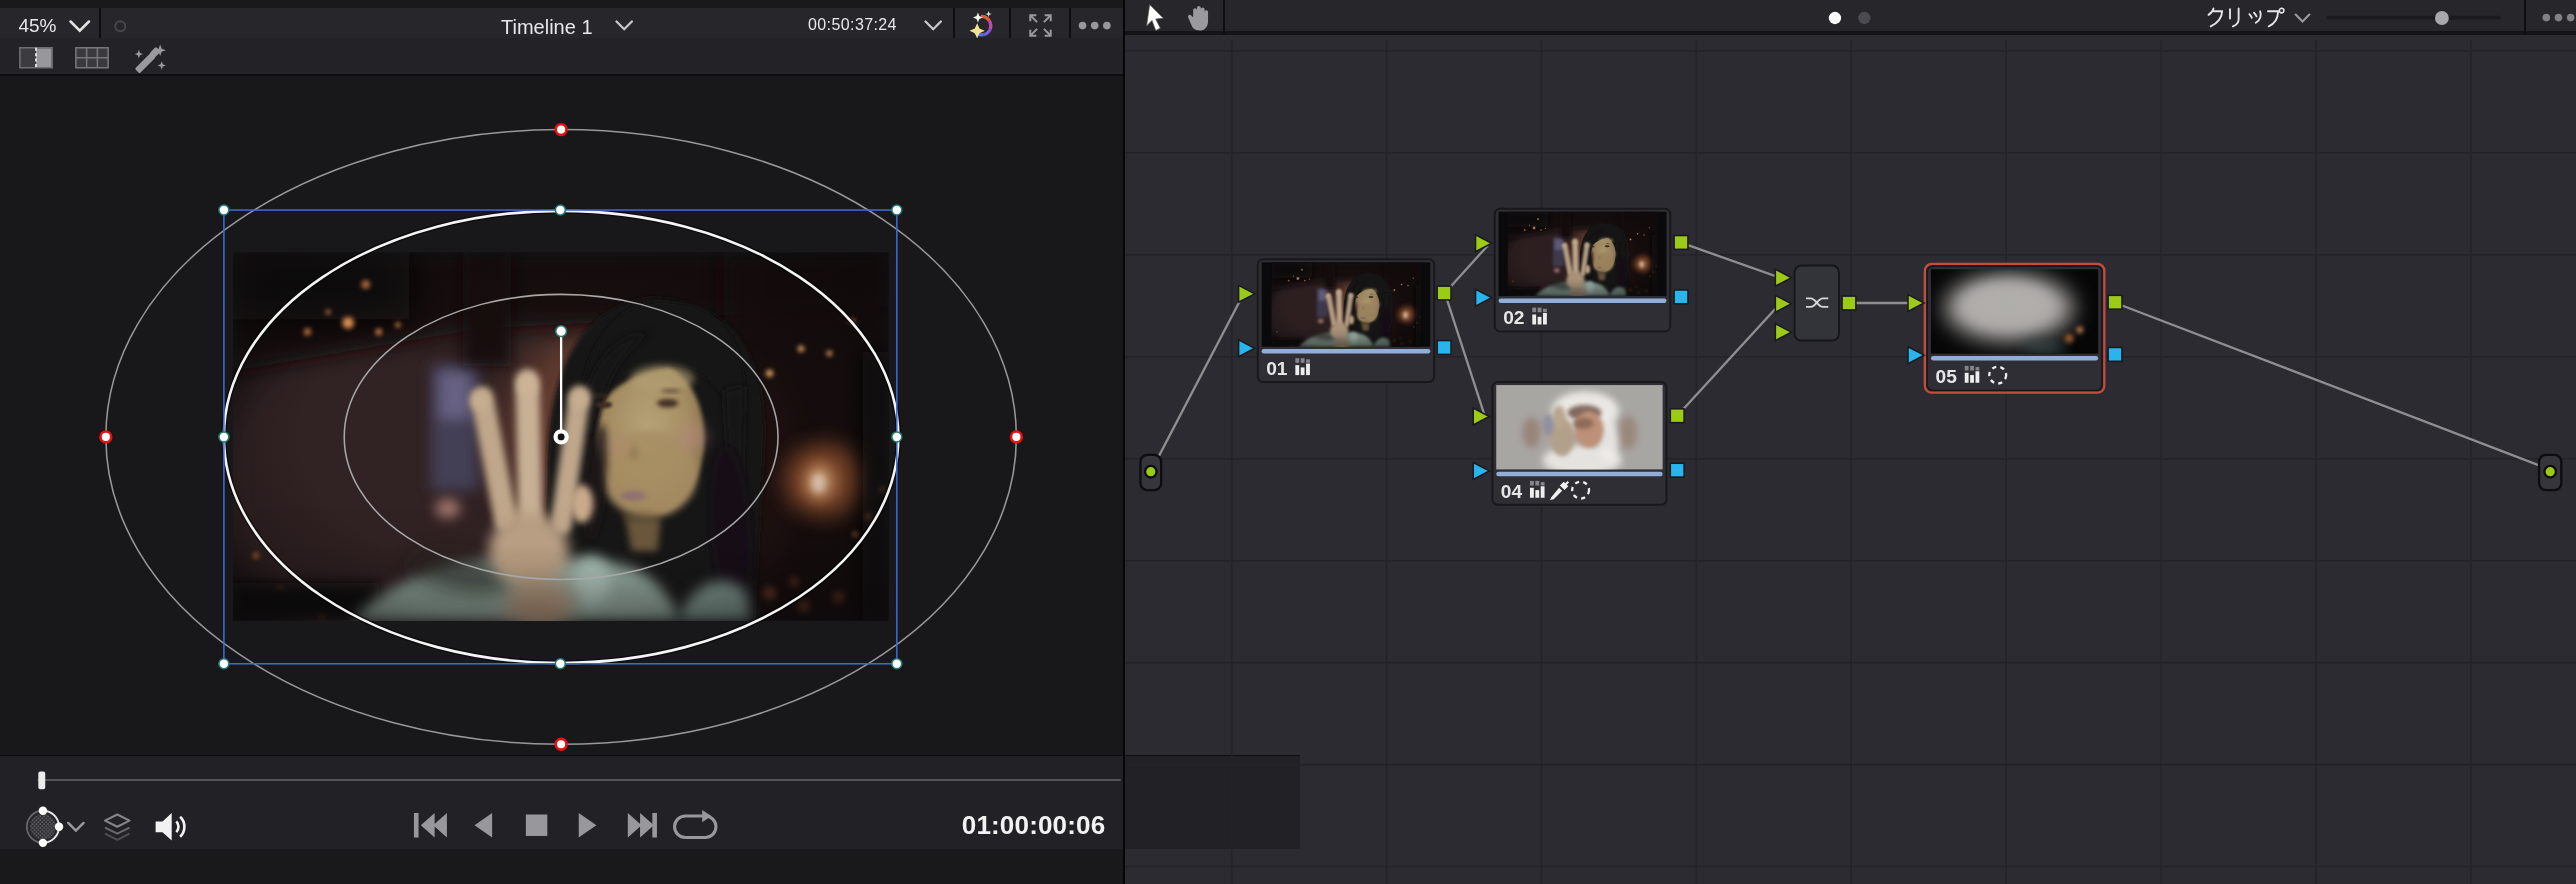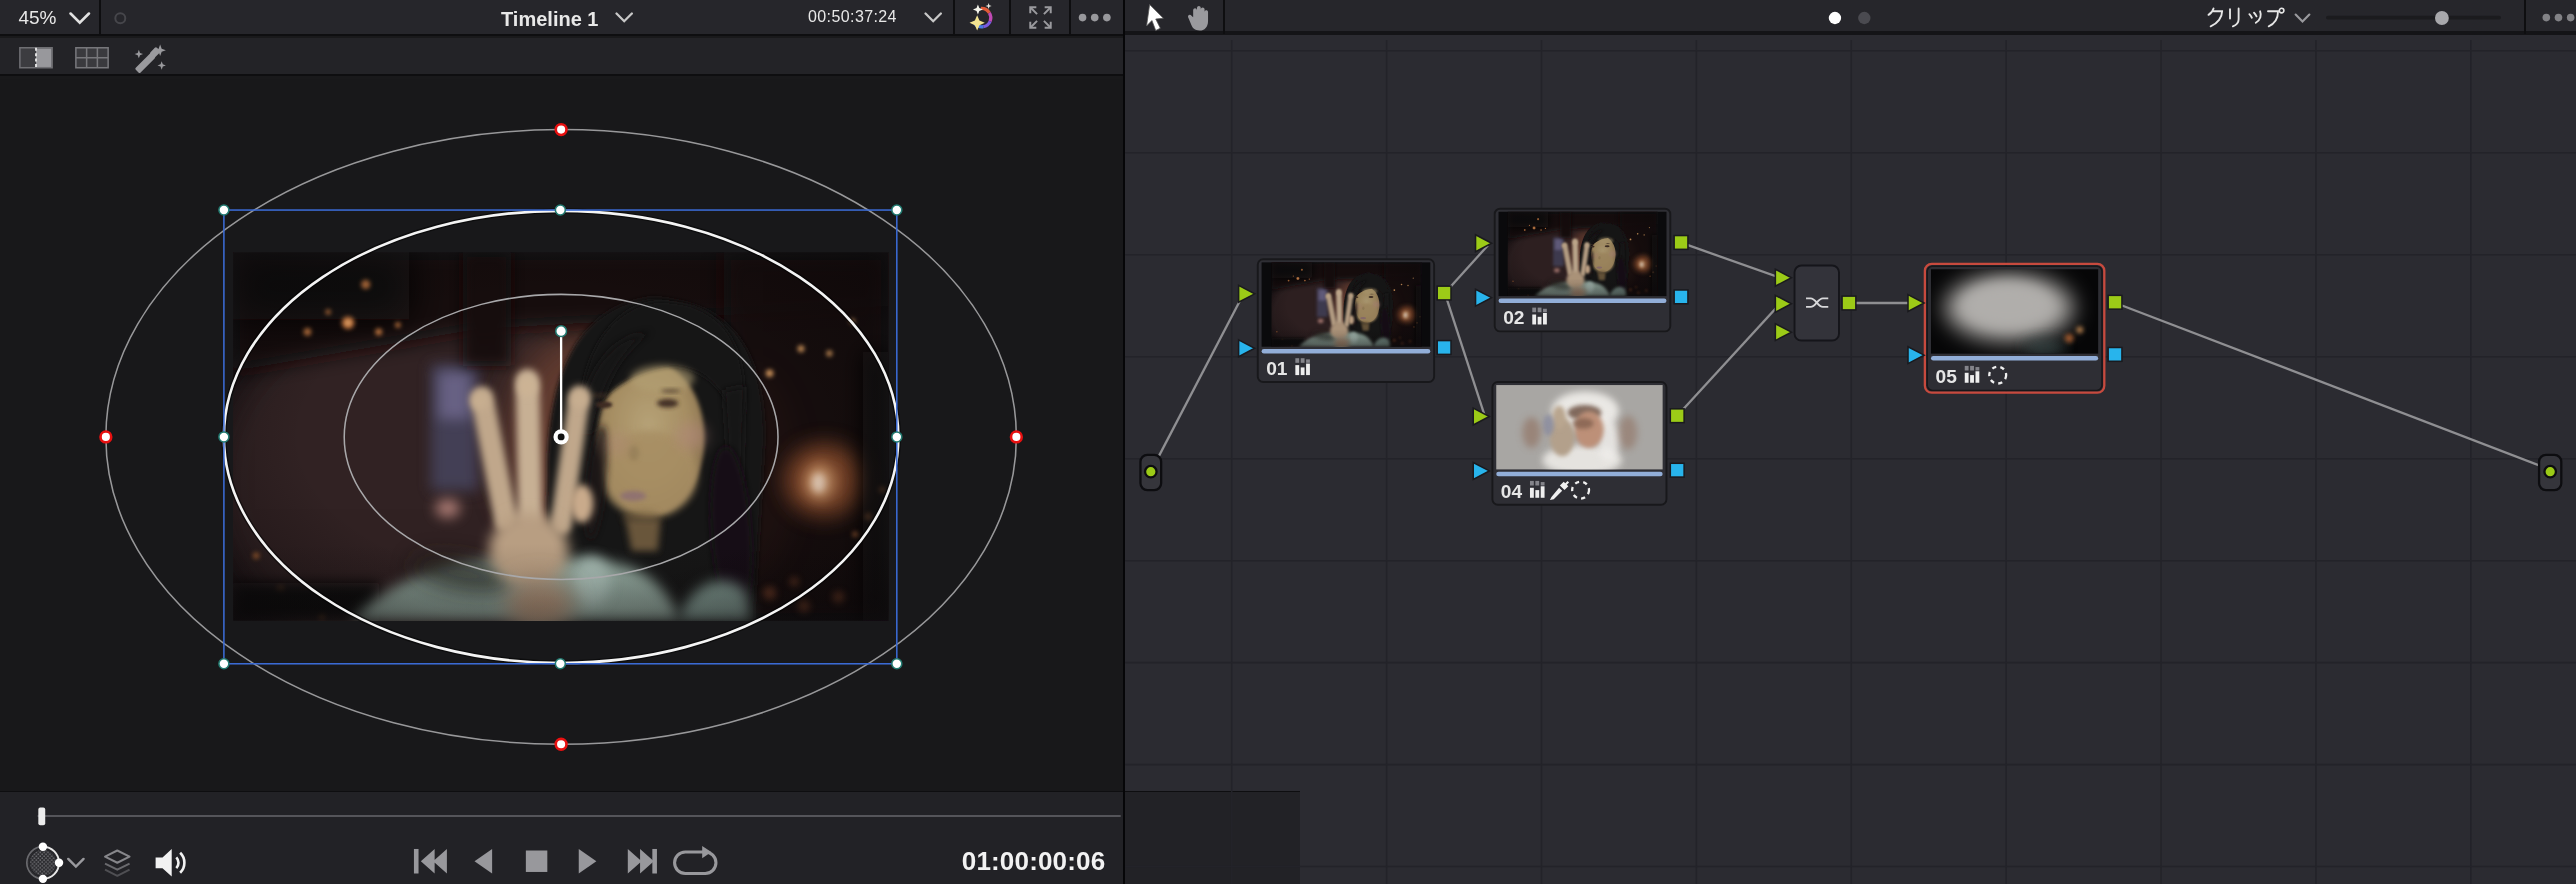--- a/index.html
+++ b/index.html
@@ -1,22 +1,22 @@
 <!DOCTYPE html>
 <html style="font-size:12.3px"><head><meta charset="utf-8">
 <style>
 html,body{margin:0;padding:0;background:#131316;width:2576px;height:885px;overflow:hidden;
  font-family:"Liberation Sans",sans-serif;}
 *{box-sizing:border-box}
 .abs{position:absolute}
 #leftpanel{position:absolute;left:0;top:0;width:1123px;height:885px;background:#19191b}
-#row1{position:absolute;left:0;top:0;width:1123px;height:36px;background:#26262b;border-bottom:2.3px solid #0e0e10}
+#row1{position:absolute;left:0;top:8px;width:1123px;height:36px;background:#26262b;border-bottom:2.3px solid #0e0e10}
 #row2{position:absolute;left:0;top:38px;width:1123px;height:38px;background:#232327;border-bottom:2.3px solid #0e0e10}
 #viewer{position:absolute;left:0;top:79px;width:1123px;height:712px;background:#18181a}
-#transport{position:absolute;left:0;top:791px;width:1300px;height:94px;background:#222226;border-top:1.5px solid #0e0e10}
+#transport{position:absolute;left:0;top:755px;width:1300px;height:94px;background:#222226;border-top:1.5px solid #0e0e10}
 #rightpanel{position:absolute;left:1123px;top:0;width:1453px;height:885px;background:#2b2b31}
 #rtoolbar{position:absolute;left:1123px;top:0;width:1453px;height:35px;background:#26262b;border-bottom:4.6px solid #141417}
 #graph{position:absolute;left:1125px;top:40px;width:1451px;height:845px;background:#2b2b31}
 #vdivider{position:absolute;left:1123px;top:0;width:2.3px;height:885px;background:#060608}
 .tdiv{position:absolute;top:0;width:1.5px;height:34px;background:#0e0e10}
 .txt{color:#e8e8e8;font-size:20px}
 </style></head>
 <body>
 <div id="leftpanel"></div>
 <div id="rightpanel"></div>
@@ -24,21 +24,21 @@
 
 <div id="row1">
  <div class="txt abs" style="left:18.4px;top:7px;font-size:19px">45%</div>
  <svg class="abs" style="left:69px;top:11.5px" width="21.5" height="13" viewBox="0 0 28 17">
       <path d="M2 2 L14 14 L26 2" stroke="#e2e2e2" stroke-width="3.4" fill="none" stroke-linecap="round"></path>
     </svg>
  <div class="tdiv" style="left:99px"></div>
  <svg class="abs" style="left:113px;top:10.7px" width="14.6" height="14.6" viewBox="0 0 19 19">
       <circle cx="9.5" cy="9.5" r="6.5" stroke="#46464b" stroke-width="2.6" fill="none"></circle>
     </svg>
- <div class="txt abs" style="left:501px;top:7.7px;font-weight:bold;font-size:20px">Timeline 1</div>
+ <div class="txt abs" style="left:501px;top:7.7px;font-weight:normal;font-size:20px">Timeline 1</div>
  <svg class="abs" style="left:615px;top:12.3px" width="18.4" height="11.5" viewBox="0 0 24 15">
       <path d="M2 2 L12 12 L22 2" stroke="#c8c8c8" stroke-width="3" fill="none" stroke-linecap="round"></path>
     </svg>
  <div class="txt abs" style="left:808px;top:7.7px;font-size:16px;letter-spacing:0.4px">00:50:37:24</div>
  <svg class="abs" style="left:924px;top:12.3px" width="18.4" height="11.5" viewBox="0 0 24 15">
       <path d="M2 2 L12 12 L22 2" stroke="#c8c8c8" stroke-width="3" fill="none" stroke-linecap="round"></path>
     </svg>
  <div class="tdiv" style="left:953px"></div>
  <svg class="abs" style="left:968px;top:3.1px" width="29" height="29" viewBox="0 0 38 38">
    <g fill="none" stroke-width="4.2">

